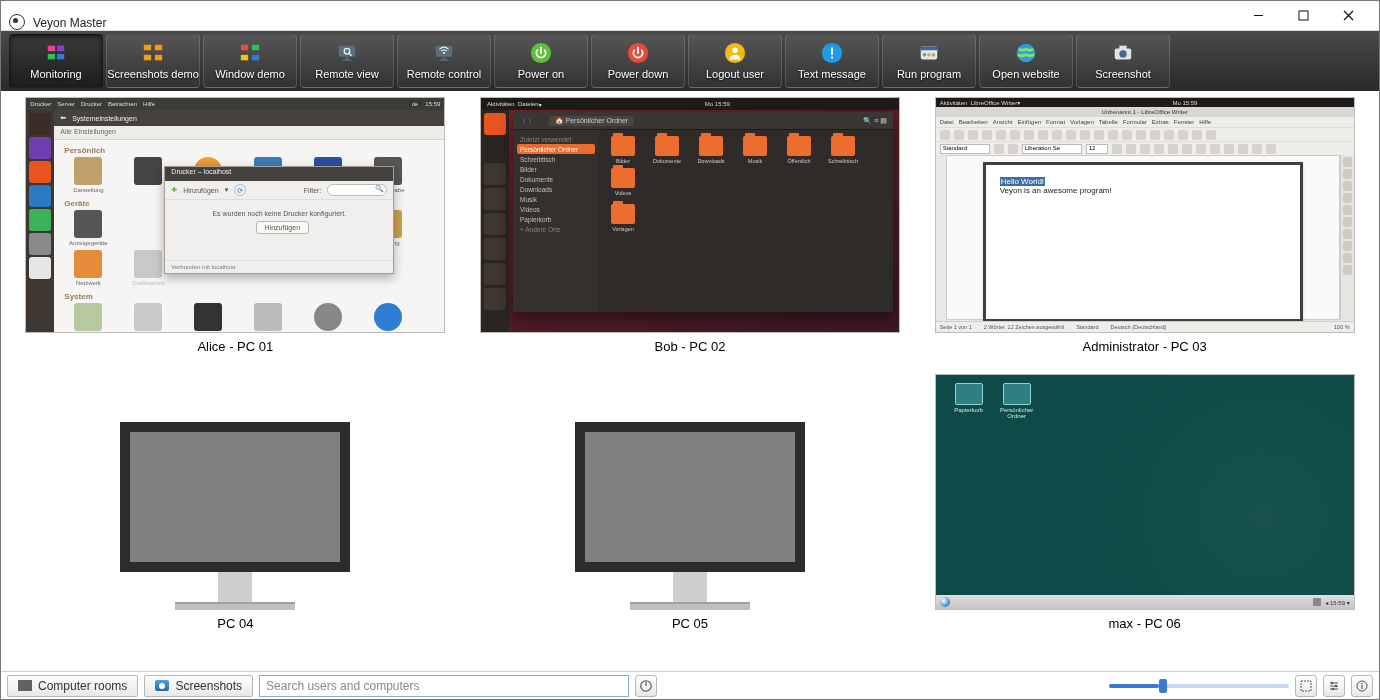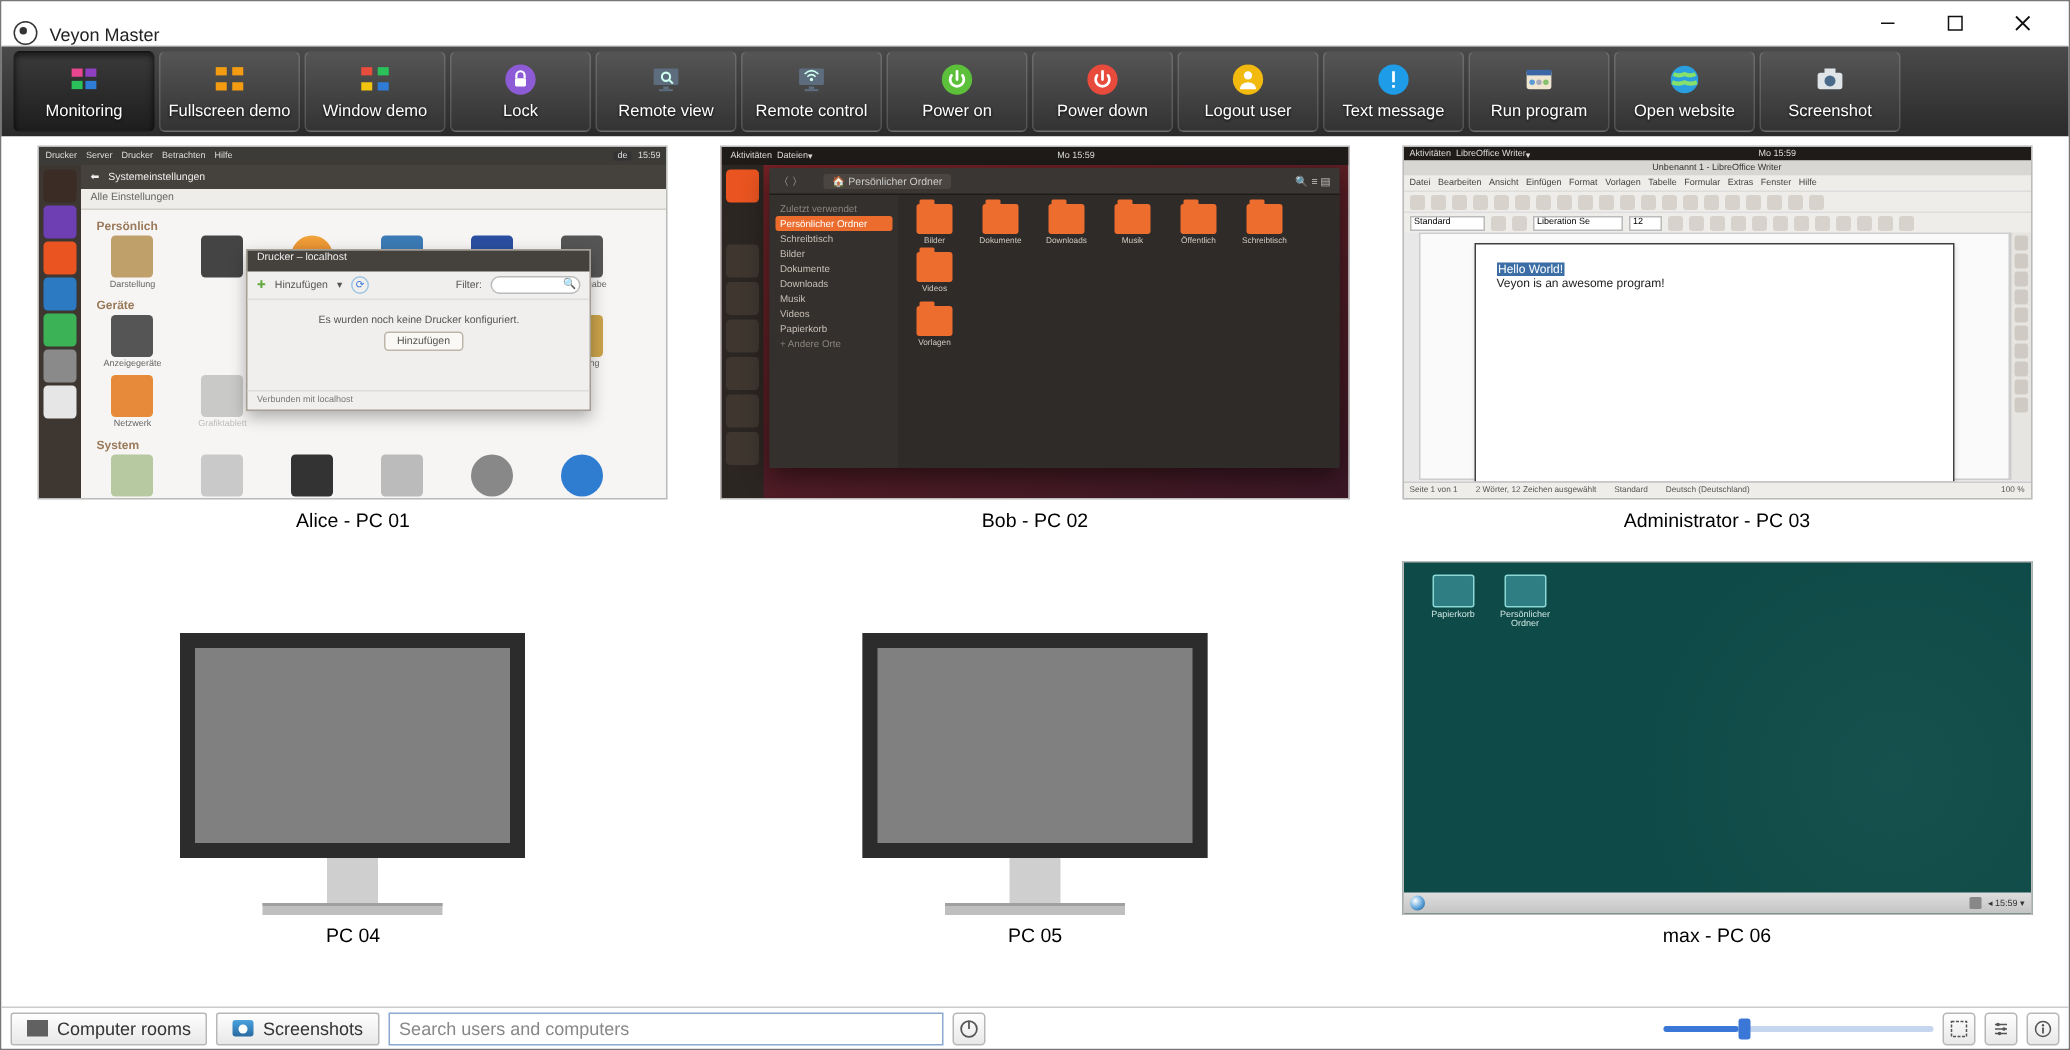--- a/index.html
+++ b/index.html
@@ -76,21 +76,21 @@
 
   
   .pc03 { background:#e8e8e8; font-size:6px; }
   .pc03 .topbar { height:9px; background:#1e1b19; color:#ddd; display:flex; align-items:center; font-size:6px; padding:0 4px;}
   .pc03 .topbar .center{margin:0 auto;}
   .pc03 .titlebar2 { height:10px; background:#d9d7d4; color:#333; text-align:center; font-size:6px; line-height:10px;}
   .pc03 .menubar { height:10px; background:#efedea; color:#444; font-size:6px; padding:0 4px; display:flex; gap:5px; align-items:center;}
   .pc03 .tbrow { height:14px; background:#efedea; border-top:1px solid #ddd; display:flex; align-items:center; gap:4px; padding:0 4px;}
   .pc03 .tbrow .b { width:10px; height:10px; background:#d7d3cc; border-radius:2px; }
   .pc03 .docarea { position:absolute; top:57px; left:10px; right:14px; bottom:12px; background:#fafafa; border:1px solid #ccc; }
-  .pc03 .page { position:absolute; left:36px; top:6px; width:320px; height:160px; background:#fff; border:1px solid #404040; box-shadow:0 1px 3px rgba(0,0,0,.15); padding:12px 14px; font-size:8px; color:#222; }
+  .pc03 .page { position:absolute; left:36px; top:6px; width:320px; height:160px; background:#fff; border:3px solid #404040; box-shadow:0 1px 3px rgba(0,0,0,.15); padding:12px 14px; font-size:8px; color:#222; }
   .pc03 .page .hl { background:#3b6ea5; color:#fff; padding:0 1px; }
   .pc03 .vtool { position:absolute; right:0; top:57px; bottom:12px; width:14px; background:#e7e5e1; border-left:1px solid #ccc; display:flex; flex-direction:column; gap:2px; padding:2px; }
   .pc03 .vtool div{height:10px;background:#cfcbc4;border-radius:2px;}
   .pc03 .status { position:absolute; bottom:0; left:0; right:0; height:11px; background:#efedea; border-top:1px solid #ccc; font-size:5.5px; color:#555; display:flex; align-items:center; padding:0 4px; gap:12px;}
 
   
   .pc06 { background:#0e4a47; background-image: radial-gradient(circle at 78% 60%, rgba(255,255,255,.04) 0, transparent 50%); }
   .pc06 .di { position:absolute; text-align:center; font-size:6px; color:#cfe7e4; width:46px; }
   .pc06 .di .box { width:28px; height:22px; background:#2f7e83; border:1px solid #8bd7d5; border-radius:2px; margin:0 auto 2px; }
   .pc06 .taskbar { position:absolute; left:0; right:0; bottom:0; height:14px; background:linear-gradient(#dedede,#c4c4c4); display:flex; align-items:center; padding:0 4px; font-size:6px; color:#333;}
@@ -151,42 +151,32 @@
     </div>
     <div class="tool-btn">
       <span class="tool-icon">
           <svg viewBox="0 0 24 24">
             <rect x="2" y="3" width="8" height="6" fill="#f39c12"></rect>
             <rect x="14" y="3" width="8" height="6" fill="#f39c12"></rect>
             <rect x="2" y="14" width="8" height="6" fill="#f39c12"></rect>
             <rect x="14" y="14" width="8" height="6" fill="#f39c12"></rect>
           </svg>
         </span>
-      <span>Fullscreen demo</span>
+      <span>Screenshots demo</span>
     </div>
     <div class="tool-btn">
       <span class="tool-icon">
           <svg viewBox="0 0 24 24">
             <rect x="2" y="3" width="8" height="6" fill="#e74c3c"></rect>
             <rect x="14" y="3" width="8" height="6" fill="#2bc15a"></rect>
             <rect x="2" y="14" width="8" height="6" fill="#f1c40f"></rect>
             <rect x="14" y="14" width="8" height="6" fill="#2f7cd6"></rect>
           </svg>
         </span>
       <span>Window demo</span>
-    </div>
-    <div class="tool-btn">
-      <span class="tool-icon">
-          <svg viewBox="0 0 24 24">
-            <circle cx="12" cy="12" r="11" fill="#8e5bd6"></circle>
-            <rect x="8" y="11" width="8" height="6" rx="1" fill="#fff"></rect>
-            <path d="M9 11 V9 a3 3 0 0 1 6 0 V11" stroke="#fff" stroke-width="1.6" fill="none"></path>
-          </svg>
-        </span>
-      <span>Lock</span>
     </div>
     <div class="tool-btn">
       <span class="tool-icon">
           <svg viewBox="0 0 24 24">
             <rect x="3" y="4" width="18" height="12" rx="1" fill="#5d6d7e"></rect>
             <rect x="10" y="17" width="4" height="2" fill="#5d6d7e"></rect>
             <rect x="7" y="19" width="10" height="1.5" fill="#5d6d7e"></rect>
             <circle cx="12" cy="10" r="3" fill="none" stroke="#cfe" stroke-width="1.5"></circle>
             <path d="M14 12 L17 15" stroke="#cfe" stroke-width="1.5"></path>
           </svg>

